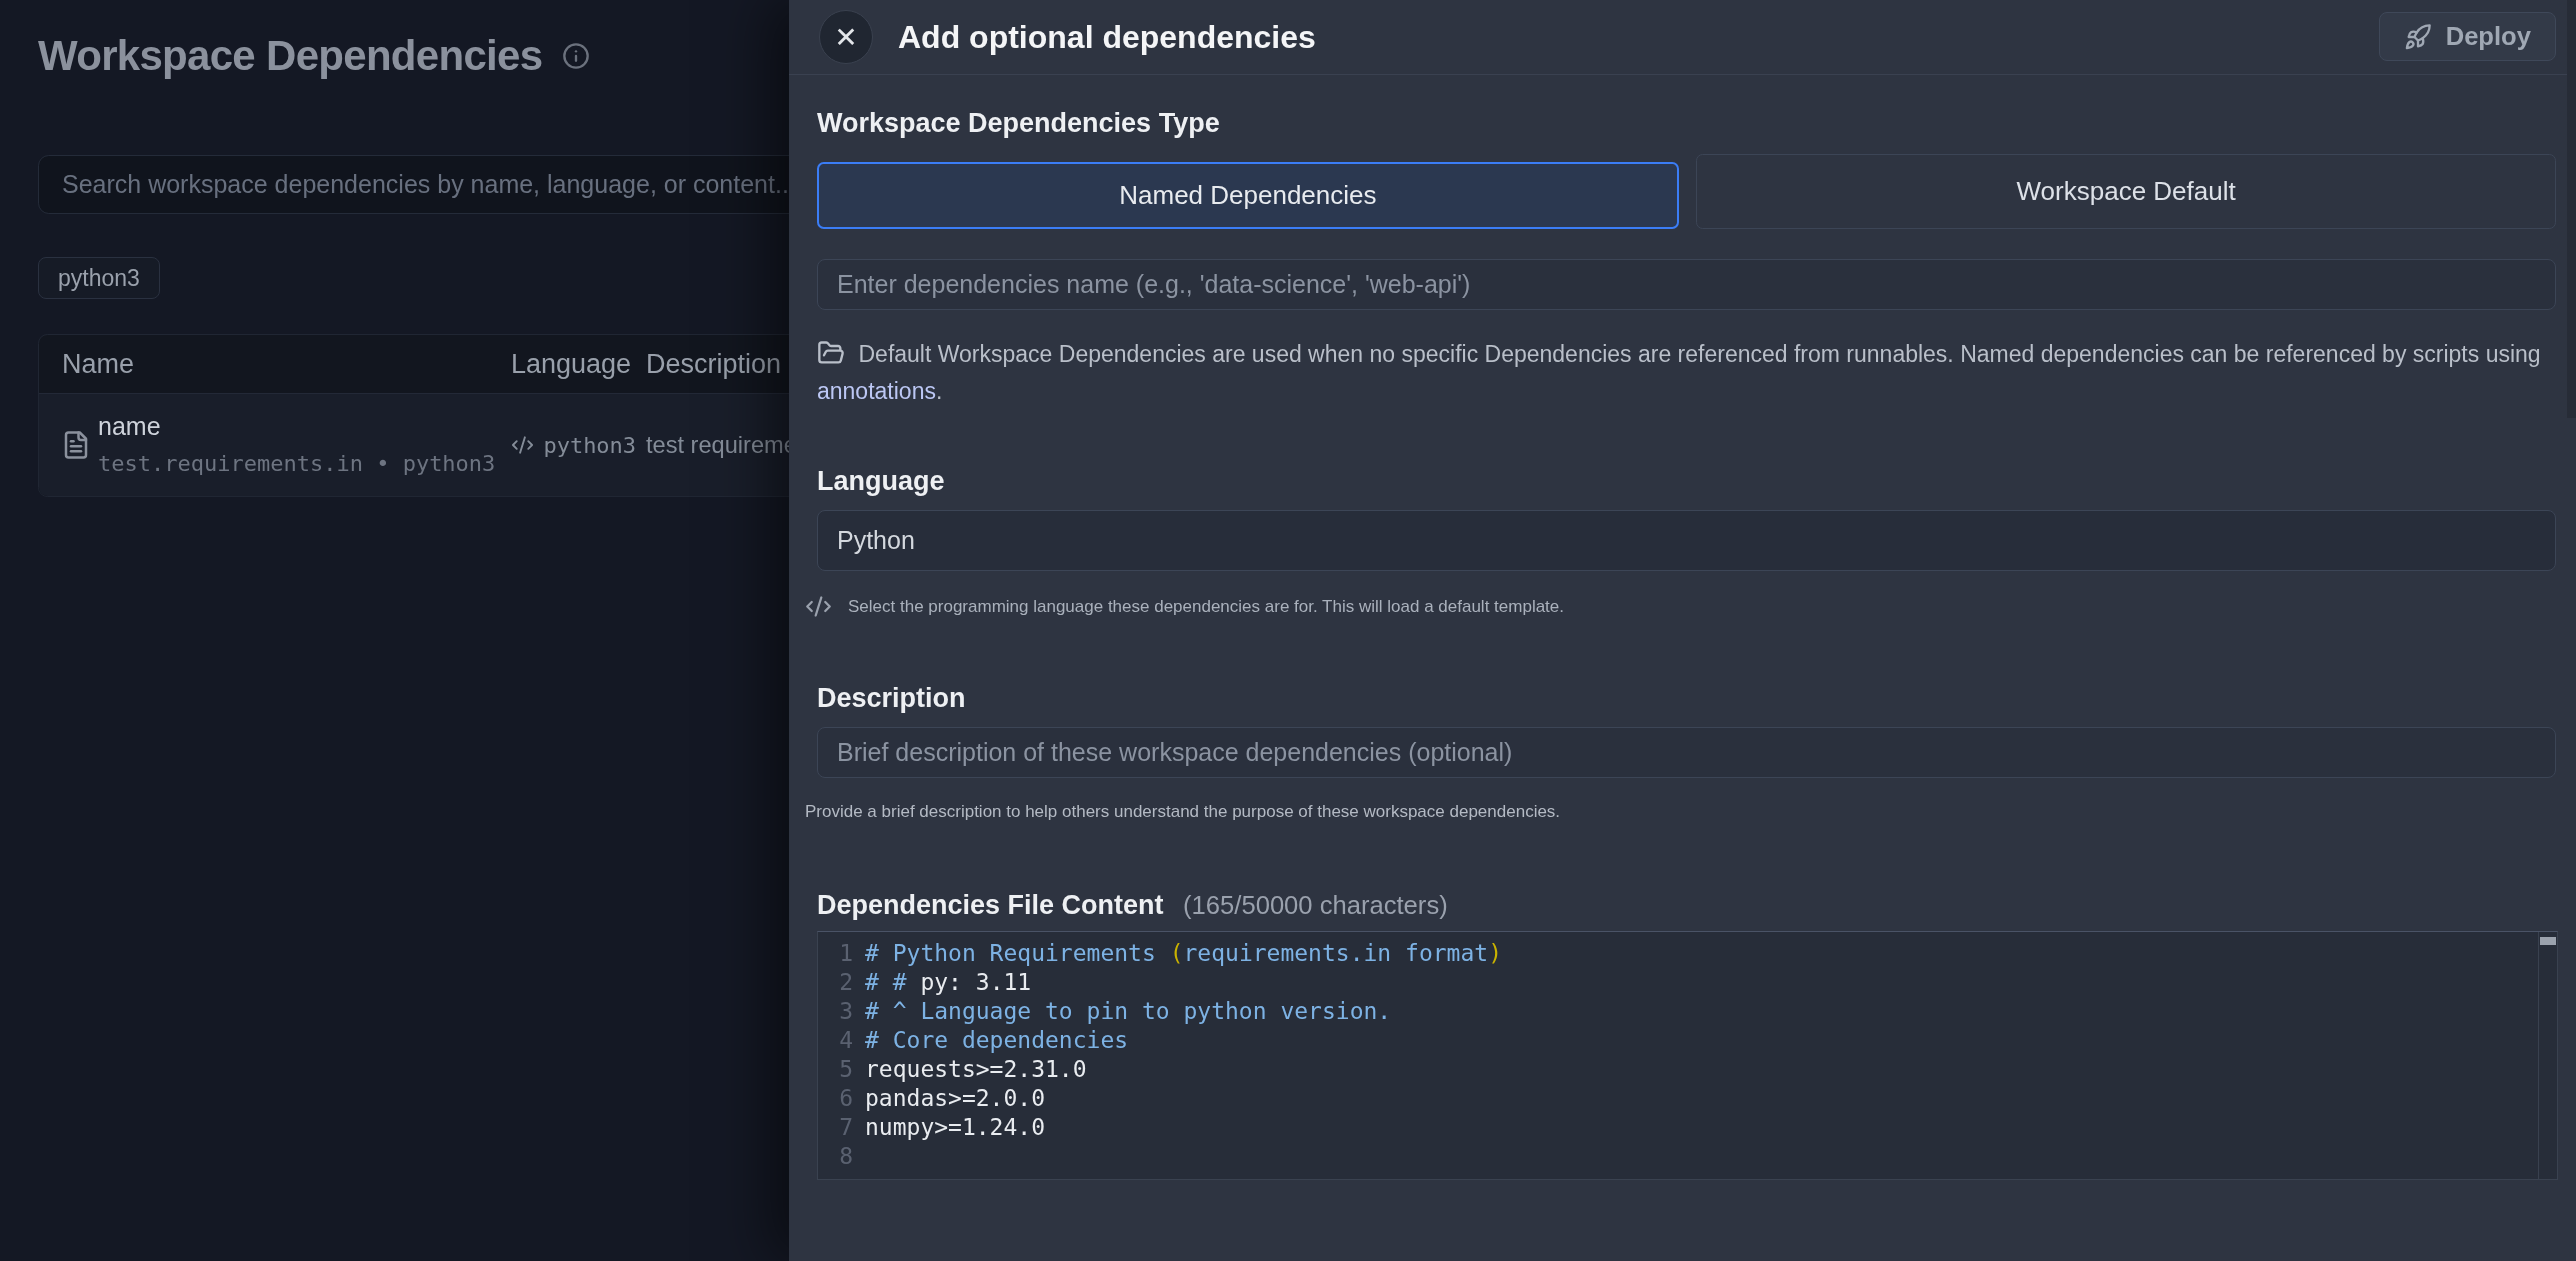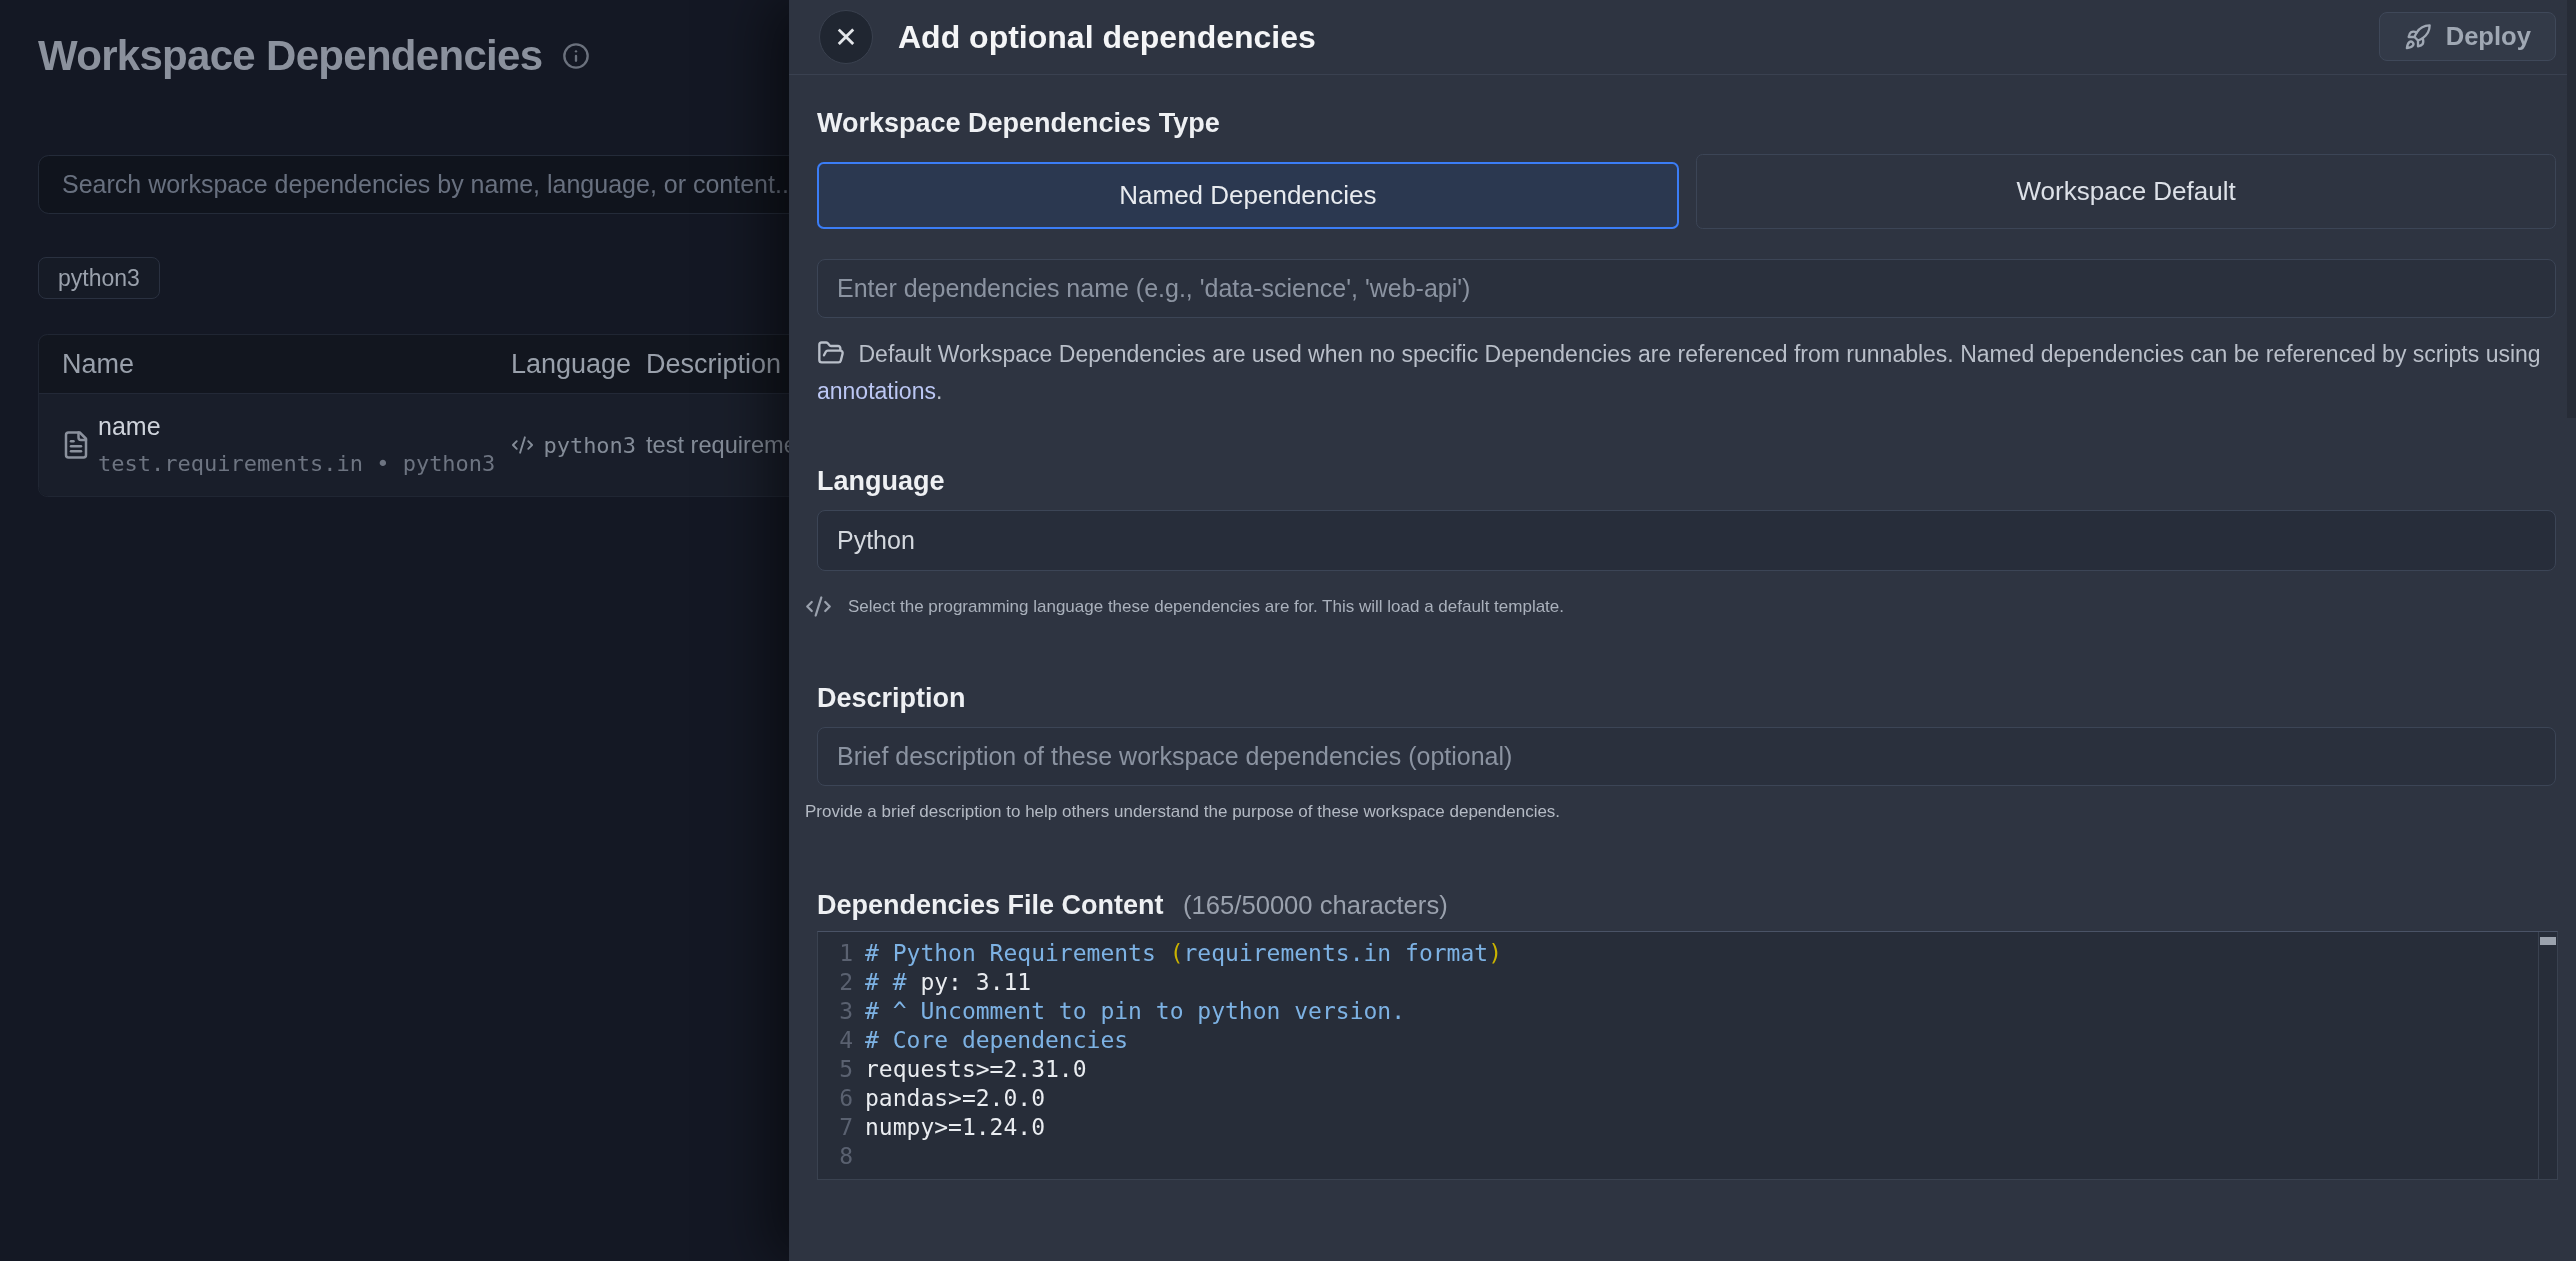--- a/index.html
+++ b/index.html
@@ -76,21 +76,21 @@
 
   .sec-label { position: absolute; left: 28px; font-size: 27px; font-weight: 700; color: #eef0f3; }
   #type-label { top: 108px; }
 
   .tabs { position: absolute; left: 28px; right: 20px; top: 154px; height: 75px; display: flex; gap: 17.5px; }
   .tab { flex: 1; display: flex; align-items: center; justify-content: center; font-size: 26px; border-radius: 6.7px; cursor: pointer; }
   .tab-selected { background: #2b3850; border: 2px solid #3b7df6; color: #e8ebef; margin-top: 8px; }
   .tab-unselected { background: transparent; border: 1.3px solid #3c4556; color: #dde1e8; }
 
   .field-input {
-    position: absolute; left: 28px; right: 20px; height: 59px;
+    position: absolute; left: 28px; right: 20px; height: 51px;
     background: #2a303d; border: 1.3px solid #3c4556; border-radius: 8px;
     font-size: 25px; color: #d6dae0; padding: 0 19px; outline: none; font-family: inherit;
   }
   .field-input::placeholder { color: #8b93a1; }
   #name-input { top: 259px; }
   #desc-input { top: 727px; }
 
   .info-para { position: absolute; left: 28px; right: 24px; top: 336px; font-size: 23px; line-height: 37px; color: #b9bfc9; }
   .info-para svg { width: 28px; height: 28px; display: inline-block; vertical-align: -4.7px; margin-right: 13.5px; }
   .info-link { color: #bcc7f4; cursor: pointer; }
@@ -243,21 +243,21 @@
         <div class="code-line">
           <span class="ln">1</span>
           <span class="lc"><span class="tok-comment"># Python Requirements </span><span class="tok-paren">(</span><span class="tok-comment">requirements.in format</span><span class="tok-paren">)</span></span>
         </div>
         <div class="code-line">
           <span class="ln">2</span>
           <span class="lc"><span class="tok-comment"># # </span><span class="tok-plain">py: 3.11</span></span>
         </div>
         <div class="code-line">
           <span class="ln">3</span>
-          <span class="lc"><span class="tok-comment"># ^ Uncomment to pin to python version.</span></span>
+          <span class="lc"><span class="tok-comment"># ^ Language to pin to python version.</span></span>
         </div>
         <div class="code-line">
           <span class="ln">4</span>
           <span class="lc"><span class="tok-comment"># Core dependencies</span></span>
         </div>
         <div class="code-line">
           <span class="ln">5</span>
           <span class="lc"><span class="tok-plain">requests&gt;=2.31.0</span></span>
         </div>
         <div class="code-line">

